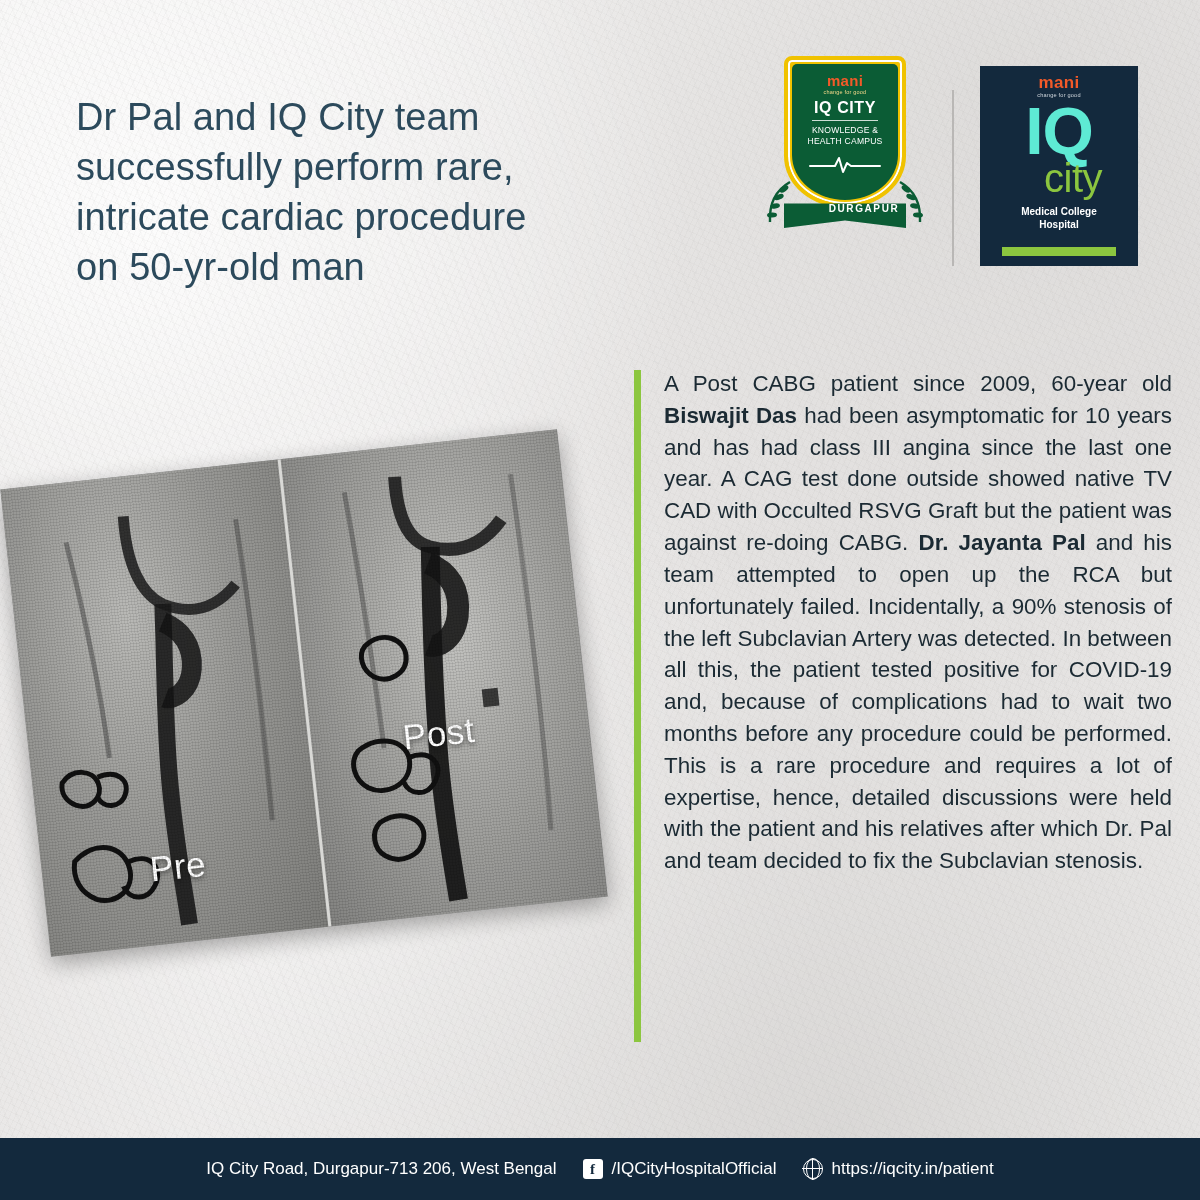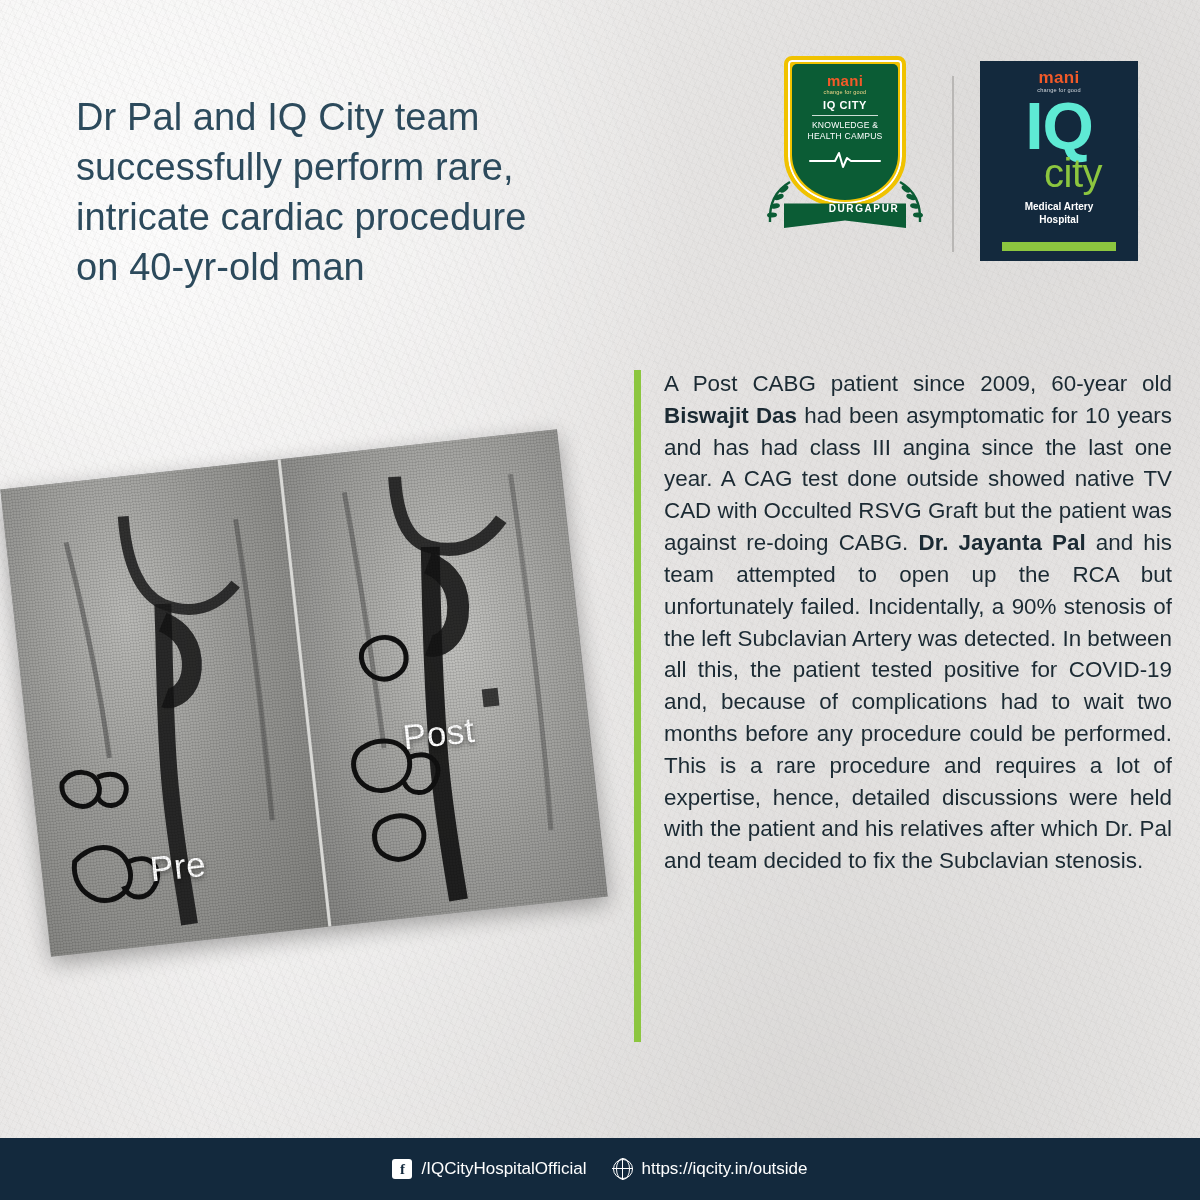--- a/index.html
+++ b/index.html
@@ -53,21 +53,21 @@
     letter-spacing: 0.1px;
     white-space: pre-line;
   }
 
   
   .logo-area {
     position: absolute;
     right: 62px;
     top: 56px;
     display: flex;
-    align-items: center;
+    align-items: flex-end;
     gap: 26px;
   }
 
   
   .shield-logo {
     position: relative;
     width: 162px;
     height: 210px;
   }
   .shield {
@@ -100,21 +100,21 @@
     letter-spacing: 0.3px;
     line-height: 1;
   }
   .shield-tag {
     font-size: 5.5px;
     color: #f5d98a;
     letter-spacing: 0.2px;
     margin-top: 1px;
   }
   .shield-iq {
-    font-size: 11px;
+    font-size: 16px;
     font-weight: 700;
     letter-spacing: 0.6px;
     margin-top: 5px;
     line-height: 1;
   }
   .shield-rule {
     width: 66px;
     height: 1px;
     background: rgba(255,255,255,0.8);
     margin: 4px 0 4px;
@@ -354,21 +354,21 @@
 </style>
 </head>
 <body>
 
 <div class="canvas">
   <div class="bg-texture"></div>
 
   <div class="headline">Dr Pal and IQ City team
 successfully perform rare,
 intricate cardiac procedure
-on 40-yr-old man</div>
+on 50-yr-old man</div>
 
   <div class="logo-area">
 
     <div class="shield-logo">
       <svg class="laurel left" width="30" height="46" viewBox="0 0 30 46">
         <path d="M26 2 C12 10 5 24 6 42" stroke="#0b5c35" stroke-width="2.4" fill="none"></path>
         <ellipse cx="20" cy="9" rx="5" ry="2.6" fill="#0b5c35" transform="rotate(-35 20 9)"></ellipse>
         <ellipse cx="15" cy="17" rx="5" ry="2.6" fill="#0b5c35" transform="rotate(-25 15 17)"></ellipse>
         <ellipse cx="11" cy="26" rx="5" ry="2.6" fill="#0b5c35" transform="rotate(-12 11 26)"></ellipse>
         <ellipse cx="8" cy="35" rx="5" ry="2.6" fill="#0b5c35" transform="rotate(-3 8 35)"></ellipse>
@@ -399,21 +399,21 @@
       </div>
     </div>
 
     <div class="logo-divider"></div>
 
     <div class="navy-logo">
       <div class="navy-mani">mani</div>
       <div class="navy-tag">change for good</div>
       <div class="navy-iq">IQ</div>
       <div class="navy-city">city</div>
-      <div class="navy-sub" style="white-space:pre-line">Medical Artery
+      <div class="navy-sub" style="white-space:pre-line">Medical College
 Hospital</div>
       <div class="navy-bar"></div>
     </div>
   </div>
 
   <div class="photo-wrap">
     <div class="photo">
       <div class="xray">
 
         <div class="xray-pane left">
@@ -453,23 +453,26 @@
 
   <div class="article">
     <div class="article-bar"></div>
     <div class="article-body">
       <span>A Post CABG patient since 2009, 60-year old </span><b>Biswajit Das</b><span> had been asymptomatic for 10 years and has had class III angina since the last one year. A CAG test done outside showed native TV CAD with Occulted RSVG Graft but the patient was against re-doing CABG. </span><b>Dr. Jayanta Pal</b><span> and his team attempted to open up the RCA but unfortunately failed. Incidentally, a 90% stenosis of the left Subclavian Artery was detected. In between all this, the patient tested positive for COVID-19 and, because of complications had to wait two months before any procedure could be performed. This is a rare procedure and requires a lot of expertise, hence, detailed discussions were held with the patient and his relatives after which Dr. Pal and team decided to fix the Subclavian stenosis.</span>
     </div>
   </div>
 
   <div class="footer">
     <div class="footer-item">
+      <span>IQ City Road, Durgapur-713 206, West Bengal</span>
+    </div>
+    <div class="footer-item">
       <span class="fb-badge">f</span>
       <span>/IQCityHospitalOfficial</span>
     </div>
     <div class="footer-item">
       <span class="globe">
           <i></i>
         </span>
-      <span>https://iqcity.in/outside</span>
+      <span>https://iqcity.in/patient</span>
     </div>
   </div>
 </div>
 
 </body></html>

